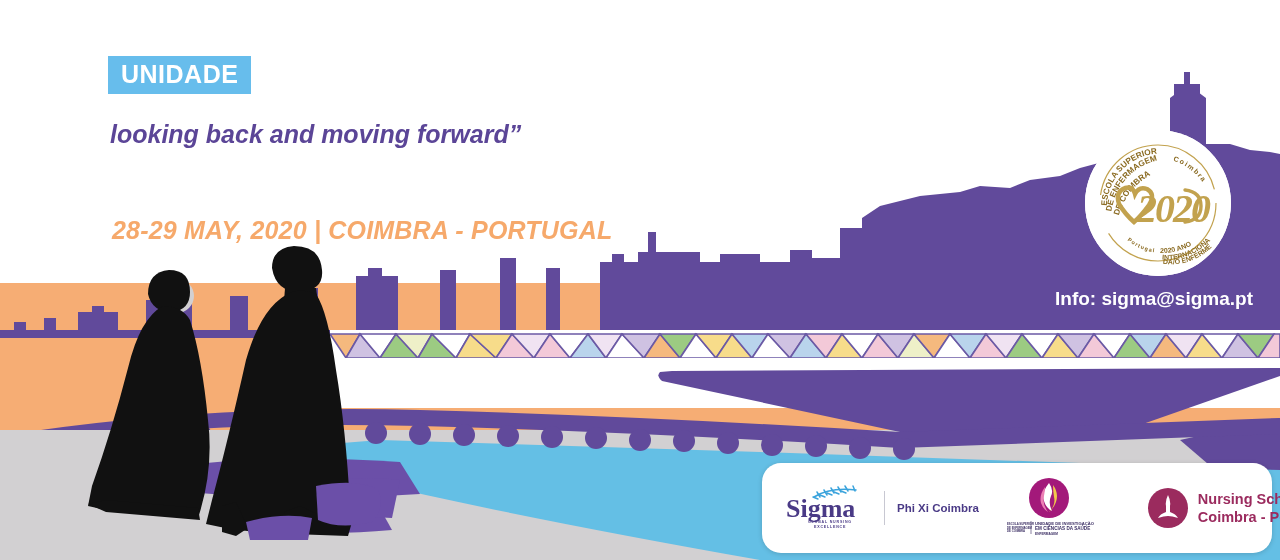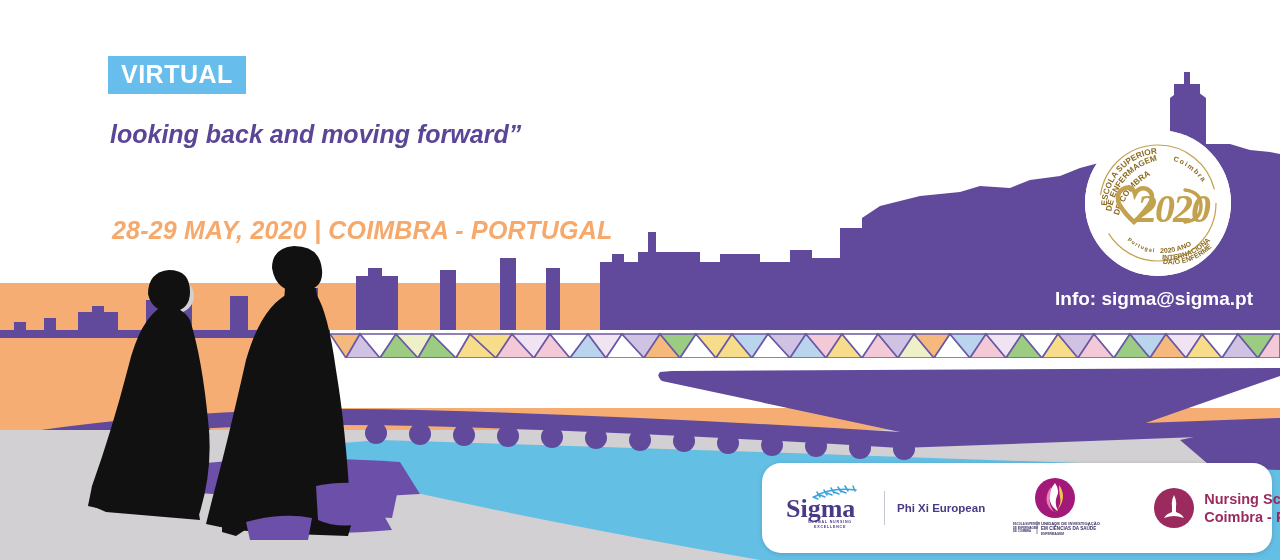--- a/index.html
+++ b/index.html
@@ -338,21 +338,21 @@
         <path d="M 300,506 L 330,520 L 352,522 L 348,536 L 292,534 L 284,512 Z" fill="#111111"></path>
 
         <path d="M 246,522 Q 282,512 312,518 L 308,540 L 250,540 Z" fill="#6b4fa8"></path>
         <path d="M 316,486 Q 358,478 378,490 Q 386,506 372,522 Q 340,530 318,520 Z" fill="#6b4fa8"></path>
       </g>
     </g>
 
   </svg>
 
   <div id="headline-row">
-    <span id="virtual-badge">VIRTUAL</span>
+    <span id="virtual-badge">UNIDADE</span>
   </div>
 
   <div id="subtitle">
     <span class="sub-line">looking back and moving forward”</span>
   </div>
 
   <div id="date-venue">28-29 MAY, 2020 | COIMBRA - PORTUGAL</div>
 
   <div id="info-email">Info: sigma@sigma.pt</div>
 
@@ -427,21 +427,21 @@
             <path d="M 48,12 L 43,10"></path>
             <path d="M 55,11 L 50,9"></path>
             <path d="M 62,10 L 57,8"></path>
           </g>
           <text x="2" y="34" font-size="26" font-weight="bold" fill="#4a3a86" font-family="'Liberation Serif', serif">Sigma</text>
           <text x="24" y="40" font-size="3.6" font-weight="bold" fill="#4a3a86" letter-spacing="0.8" font-family="'Liberation Sans', sans-serif">GLOBAL NURSING</text>
           <text x="30" y="44.5" font-size="3.6" font-weight="bold" fill="#4a3a86" letter-spacing="0.8" font-family="'Liberation Sans', sans-serif">EXCELLENCE</text>
         </svg>
       </div>
       <div class="divider-bar"></div>
-      <span id="phi-xi-label">Phi Xi European</span>
+      <span id="phi-xi-label">Phi Xi Coimbra</span>
     </div>
 
     <div class="logo-group" id="uicisa-group">
       <svg width="112" height="62" viewBox="0 0 112 62">
 
         <g>
           <circle cx="44" cy="21" r="20" fill="#a3197a"></circle>
           <path d="M 44,6 Q 36,16 39,24 Q 41,31 47,34 Q 43,26 46,19 Q 49,13 44,6 Z" fill="#ffffff"></path>
           <path d="M 48,8 Q 54,16 51,25 Q 49,31 44,35 Q 51,28 49,20 Q 48,13 48,8 Z" fill="#f2c84b"></path>
           <path d="M 40,10 Q 34,18 36,26 Q 38,32 43,35 Q 37,27 39,19 Q 40,14 40,10 Z" fill="#ec7fb4"></path>

